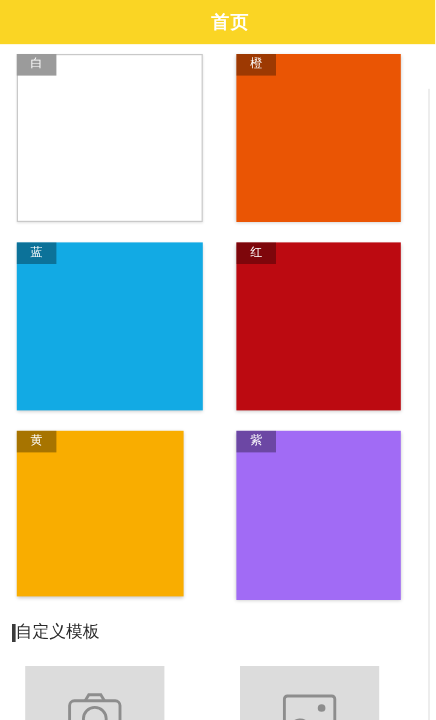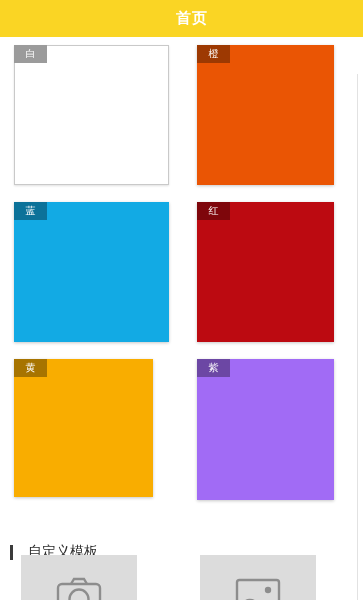--- a/index.html
+++ b/index.html
@@ -71,21 +71,21 @@
     z-index:3;
   }
   .card-white .tag {
     background:#9b9b9b;
   }
 
   
   .section {
     position:absolute;
     left:10px;
-    display:flex; align-items:center; gap:15px;margin-top:25px;
+    display:flex; align-items:center; gap:0;
   }
   .section-bar {
     width:3px; height:15px;
     background:#3b3b3b;
   }
   .section-title {
     font-size:14px;
     color:#2b2b2b;
     font-weight:400;
   }

